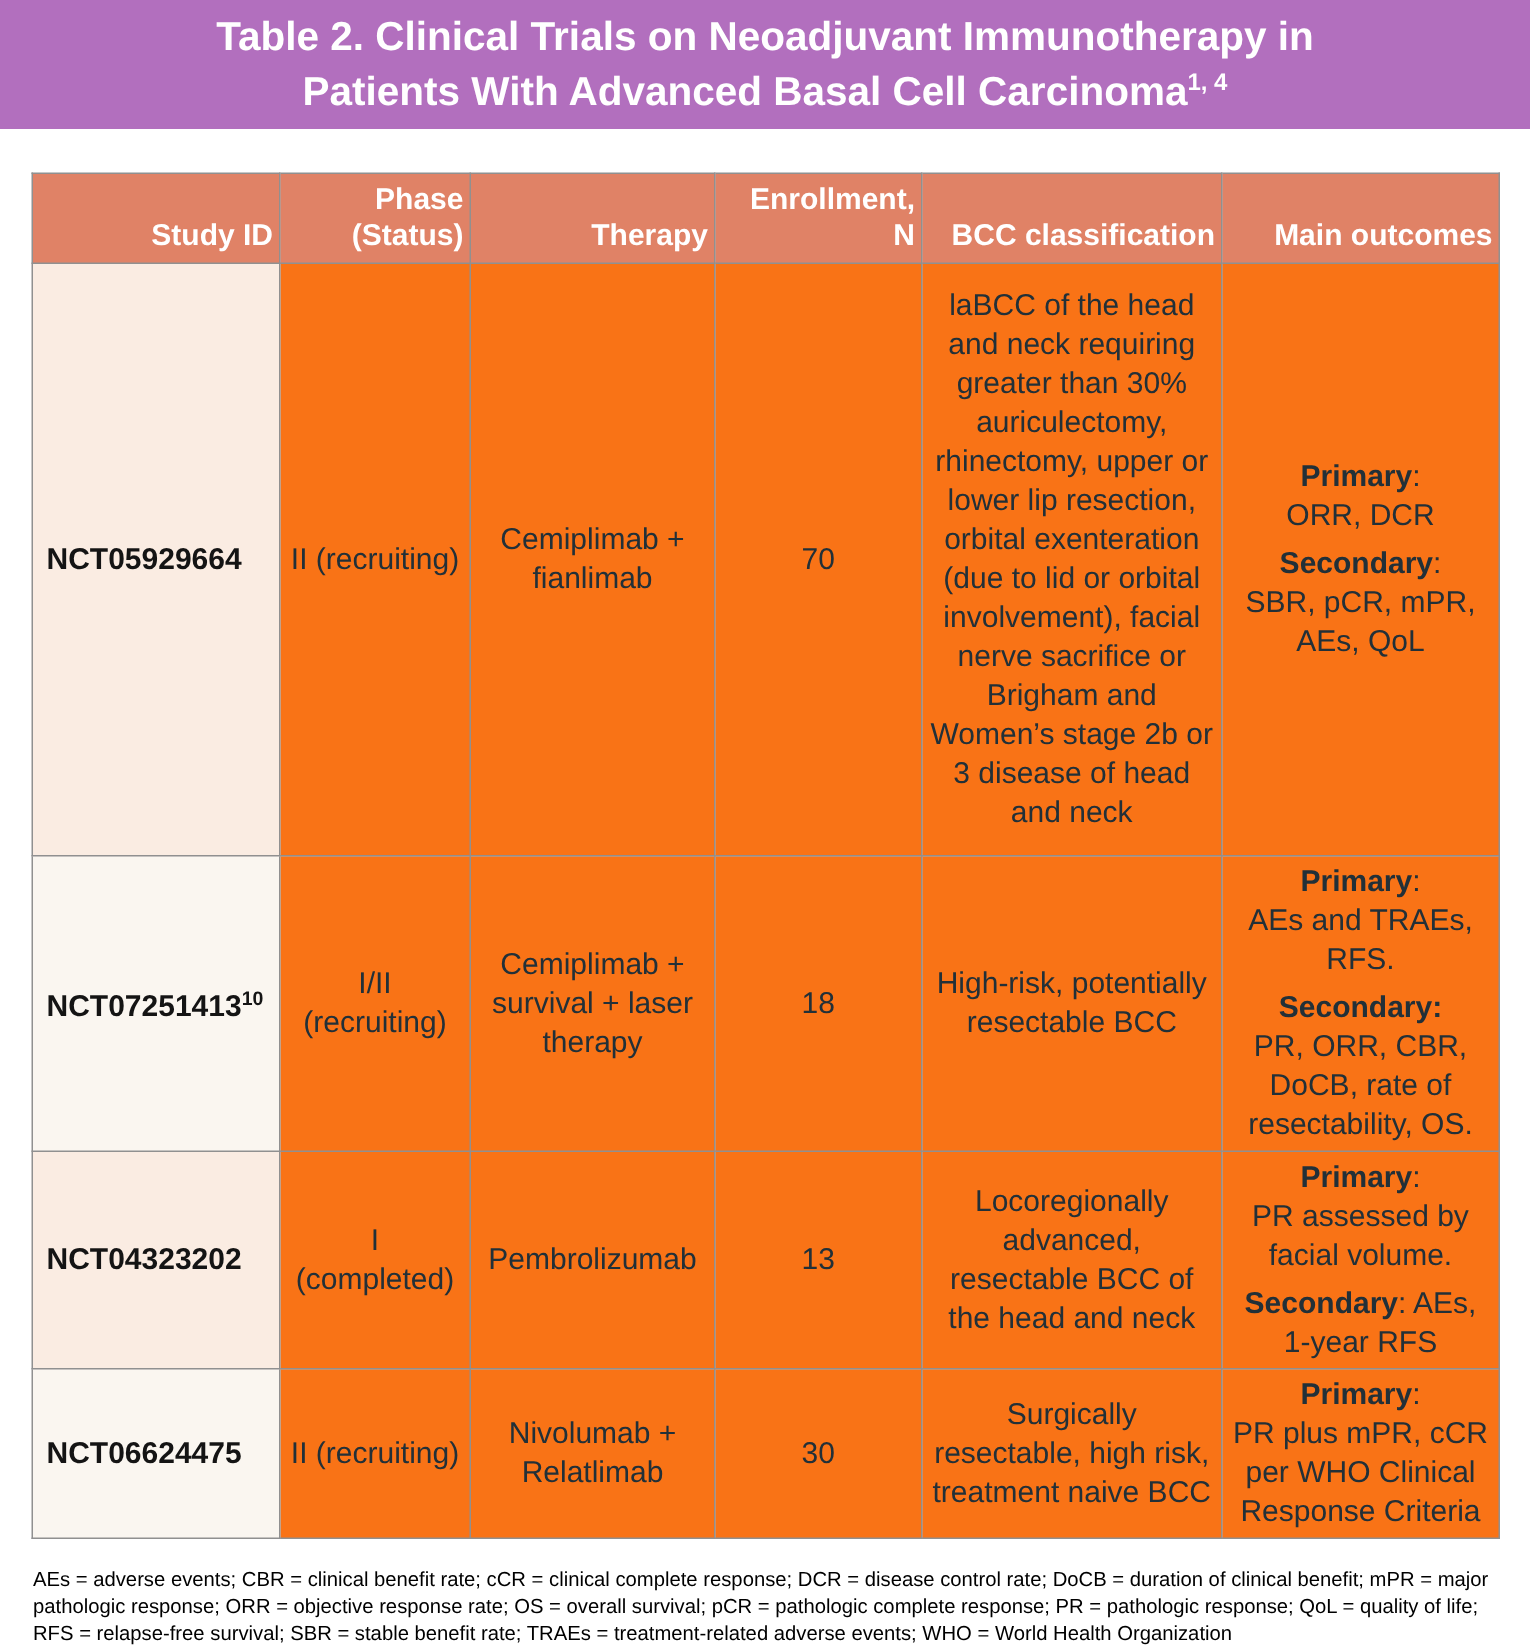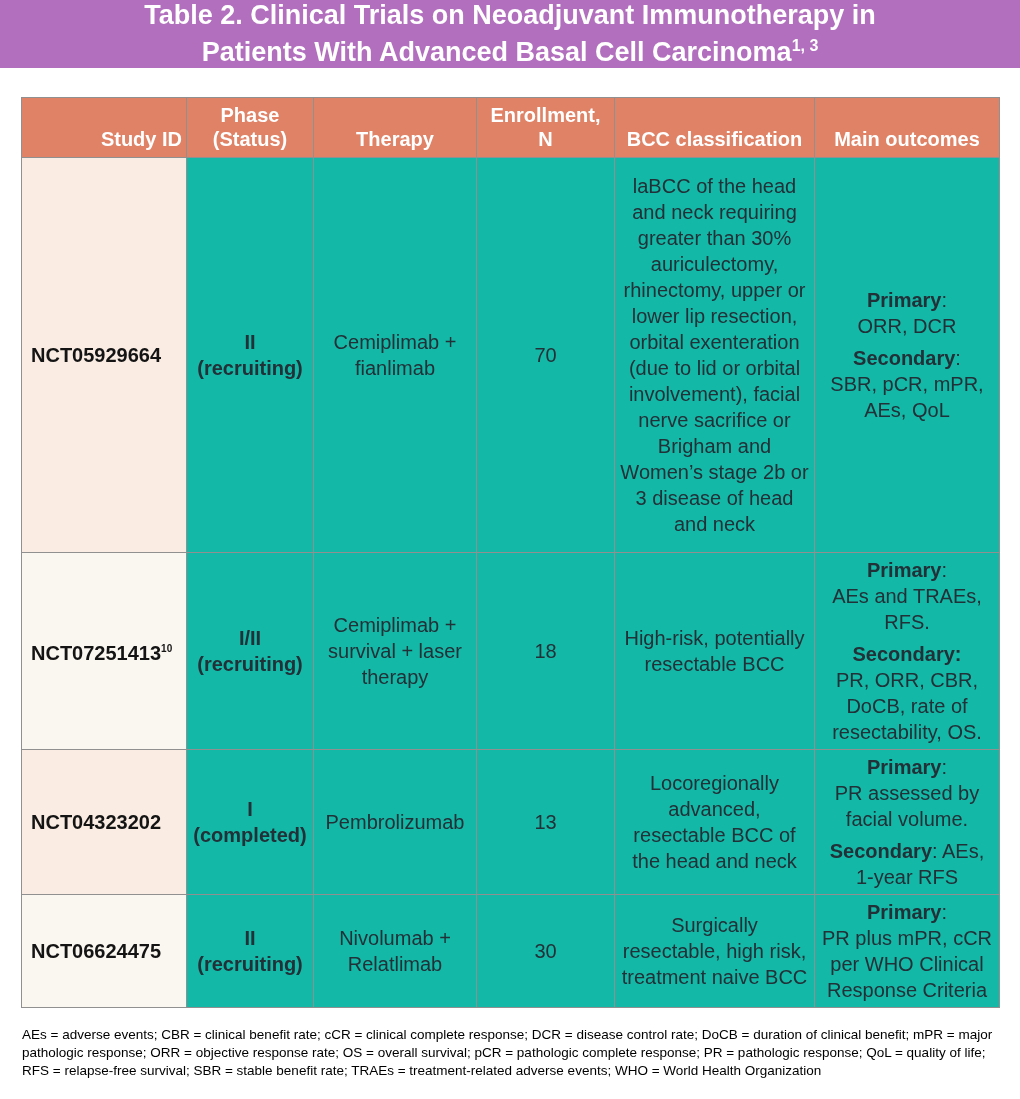--- a/index.html
+++ b/index.html
@@ -4,21 +4,21 @@
 <style>
   html,body{margin:0;padding:0;}
   body{
     width:1020px;height:1099px;
     background:#ffffff;
     font-family:"Liberation Sans", sans-serif;
     color:#223038;
     position:relative;
   }
   .banner{
-    width:1020px;height:68px;
+    width:1020px;height:86px;
     background:#b26fbe;
     color:#fff;
     display:flex;flex-direction:column;justify-content:center;align-items:center;
     text-align:center;
     font-weight:bold;
     font-size:27px;
     line-height:37px;
   }
   .banner sup{font-size:16px;line-height:0;}
   .table-wrap{margin:29px 21px 0 21px;}
@@ -31,62 +31,62 @@
     border:1px solid #909090;
     box-sizing:border-box;
   }
   th{
     background:#e08266;
     color:#ffffff;
     font-weight:bold;
     font-size:20px;
     line-height:24px;
     vertical-align:bottom;
-    text-align:center;
+    text-align:right;
     padding:5px 4px 6px 4px;
     height:56px;
   }
   th.left{text-align:right;padding-left:9px;}
   td{
     font-size:20px;
     line-height:26px;
     text-align:center;
     vertical-align:middle;
     padding:4px 5px;
-    background:#14b8a6;
+    background:#f97316;
     color:#223038;
   }
   td.study{
     text-align:left;
     padding-left:9px;
     font-weight:bold;
     color:#141414;
   }
-  td.study sup{font-size:10px;margin-top:13px;}
+  td.study sup{font-size:13px;margin-top:13px;}
   tr.row-odd td.study{background:#faece2;}
   tr.row-even td.study{background:#faf6f0;}
   .preline{white-space:pre-line;}
-  td.phase{padding:4px 2px;font-weight:bold;}
+  td.phase{padding:4px 2px;}
   .outcome{margin:0;}
   .outcome + .outcome{margin-top:6px;}
   .bold{font-weight:bold;}
   .footnote{
     margin:18px 22px 0 22px;
     font-size:13.5px;
     line-height:18px;
     color:#000000;
     text-align:left;
   }
 </style>
 </head>
 <body>
 
 <div class="banner">
   <div>Table 2. Clinical Trials on Neoadjuvant Immunotherapy in</div>
-  <div><span>Patients With Advanced Basal Cell Carcinoma</span><sup>1, 3</sup></div>
+  <div><span>Patients With Advanced Basal Cell Carcinoma</span><sup>1, 4</sup></div>
 </div>
 
 <div class="table-wrap">
   <table>
     <colgroup>
       <col style="width:165px">
         <col style="width:127px">
         <col style="width:163px">
       <col style="width:138px">
         <col style="width:200px">

